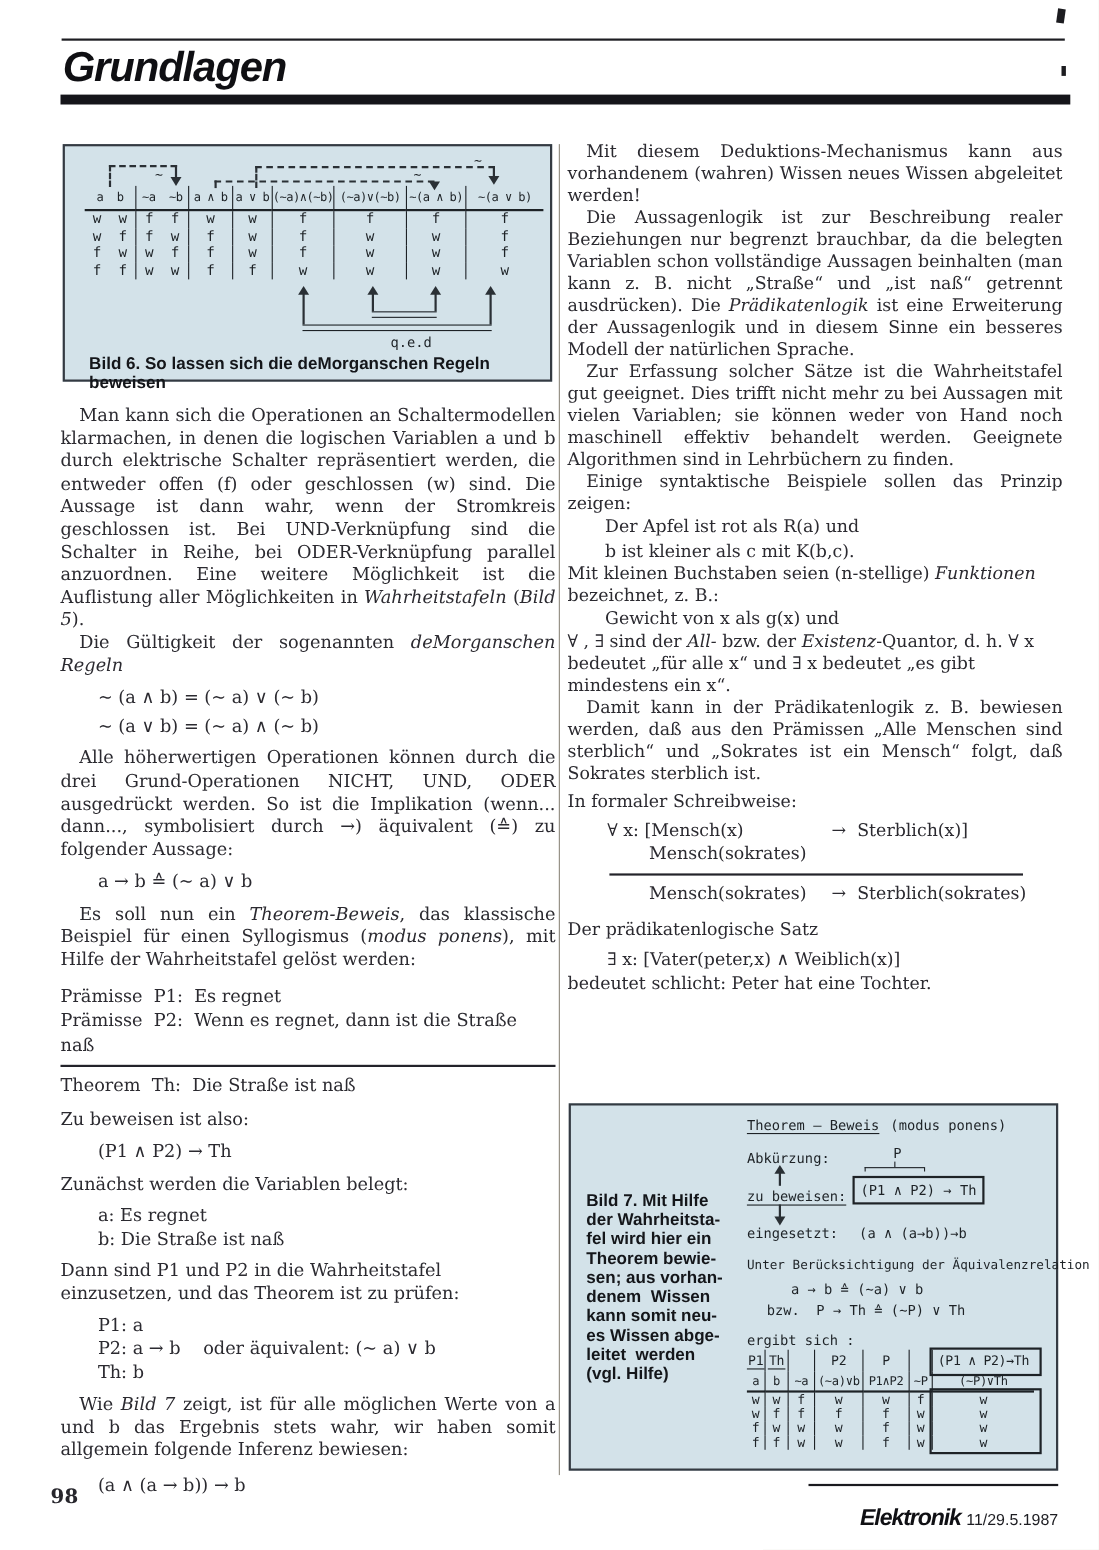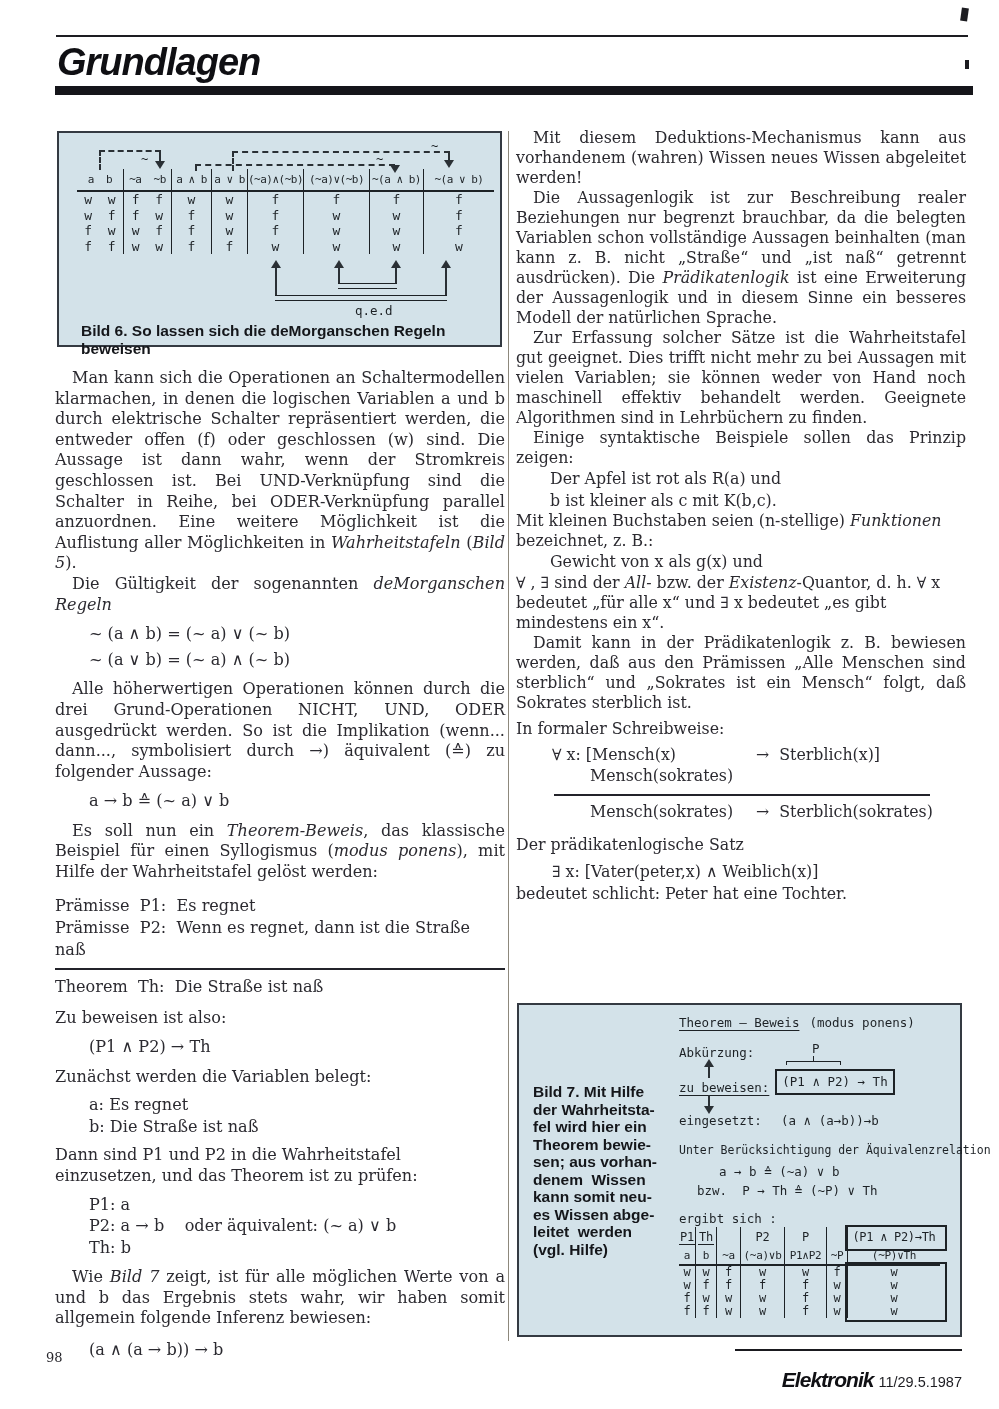--- a/index.html
+++ b/index.html
@@ -60,21 +60,21 @@
   .vr{border-right:1.5px solid #1d2226;}
   .h1u{border-bottom:1.5px solid #1d2226;padding:0 1px;}
   .obox{position:absolute;border:2px solid #1d2226;}
   .tick{position:absolute;border-left:1.5px solid #1d2226;width:0;}
   .bmain{position:absolute;border-top:1.5px solid #1d2226;}
   
   .frow{position:relative;height:21px;text-align:left;}
   .frow span{position:absolute;white-space:pre;}
   .frule{margin:7px 0 6px 38px;width:376px;border-top:2px solid #23232a;}
   
-  .pageno{left:46px;top:1350px;font-size:13px;color:#27262c;}
+  .pageno{left:46px;top:1350px;font-size:18px;color:#27262c;font-weight:bold;}
   .brandbox{left:735px;top:1349px;width:227px;border-top:2px solid #1a1a1f;padding-top:3px;
             display:flex;align-items:baseline;justify-content:flex-end;}
   .brand{font:italic 800 21px/22px "Liberation Sans",sans-serif;letter-spacing:-1px;color:#101014;}
   .issue{font:14.5px "Liberation Sans",sans-serif;color:#1d1d22;margin-left:5px;margin-top:20px;}
 </style>
 </head>
 <body>
 
 <div class="pg">
 

